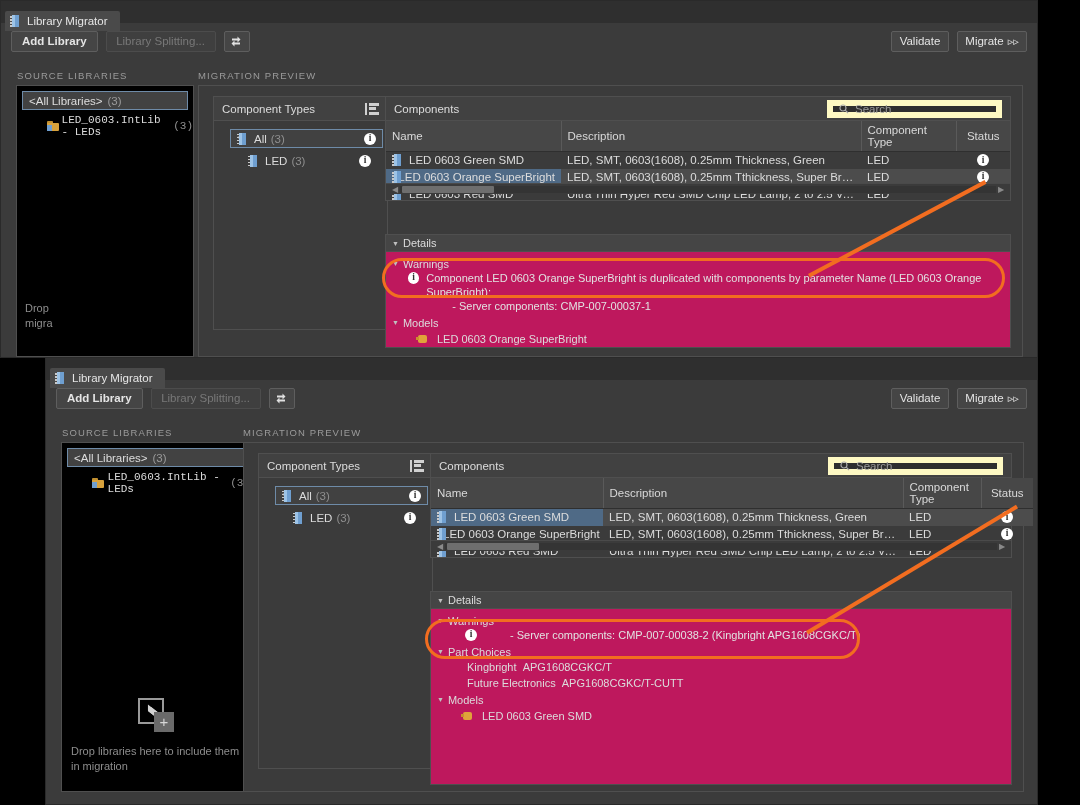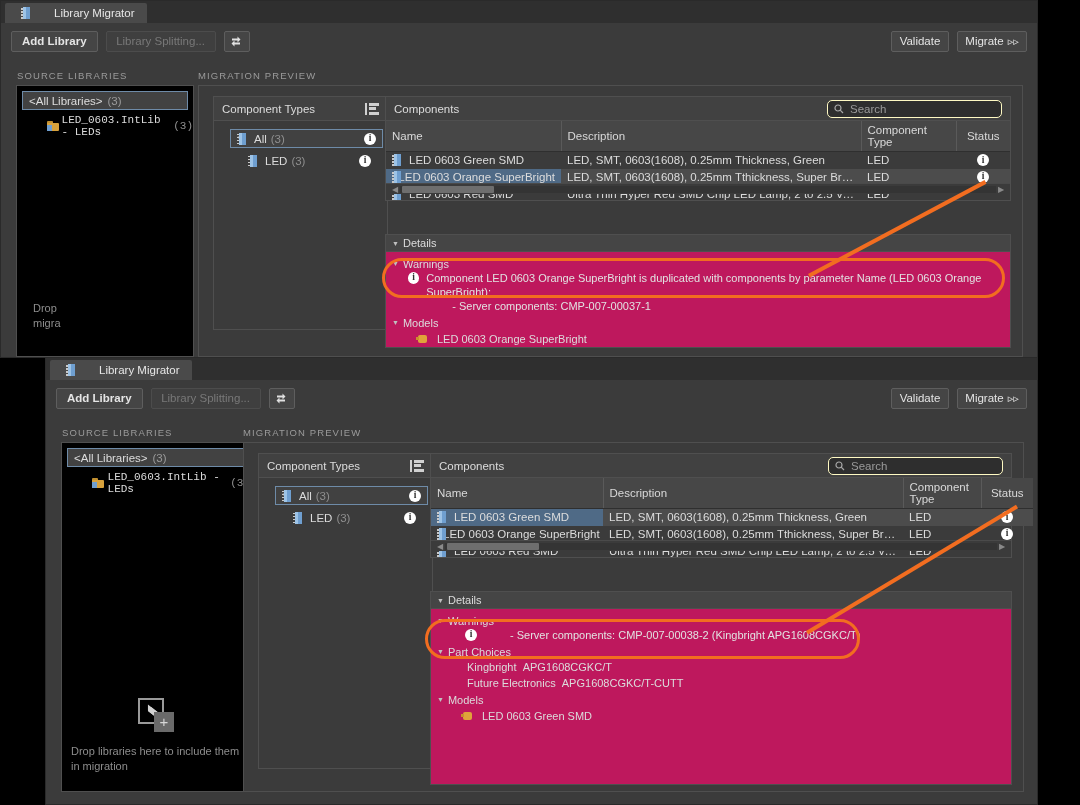--- a/index.html
+++ b/index.html
@@ -18,24 +18,24 @@
     background: #3b3b3b;
     border: 1px solid #2a2a2a;
   }
   .titlebar {
     height: 22px;
     background: #2f2f2f;
     position: relative;
   }
   .tab {
     position: absolute;
-    left: 4px; top: 2px;
+    left: 4px; top: 10px;
     height: 20px;
-    display: flex; align-items: center; gap: 22px;
-    padding: 0 12px 0 16px;
+    display: flex; align-items: center; gap: 6px;
+    padding: 0 12px 0 5px;
     background: #4a4a4a;
     border-radius: 2px 2px 0 0;
     color: #e6e6e6;
     font-size: 11.5px;
   }
   .chip-ic { position: relative; width: 11px; height: 12px; display:inline-block; }
   .chip-ic i {
     position: absolute; display: block; background: #7fa9d6;
   }
   .chip-ic .body { left: 2px; top: 0; width: 7px; height: 12px; background: #9dc3e6; }
@@ -199,22 +199,22 @@
   .hier-ic .v { left:0; top:0; width:2px; height:12px; }
   .hier-ic .b1 { left:4px; top:0px; width:10px; height:3px; }
   .hier-ic .b2 { left:4px; top:4.5px; width:7px; height:3px; }
   .hier-ic .b3 { left:4px; top:9px; width:10px; height:3px; }
 
   
   .search {
     display: flex; align-items: center; gap: 6px;
     height: 18px; padding: 0 6px;
     background: #2e2e2e;
-    border: 1px solid #fef9c3;
-    border-radius: 5px;
+    border: 6px solid #fef9c3;
+    border-radius: 0;
     color: #9a9a9a;
     font-size: 11.5px;
   }
   .search svg { flex: 0 0 auto; }
 
   
   .tbl { width: 100%; border-collapse: collapse; table-layout: fixed; }
   .tbl th {
     background: #474747;
     color: #d9d9d9;
@@ -358,21 +358,21 @@
       </div>
       <div class="libitem">
         <span class="folder-ic">
             <i class="f2"></i>
             <i class="f1"></i>
             <i class="f3"></i>
           </span>
         <span>LED_0603.IntLib - LEDs</span>
         <span class="cnt">(3)</span>
       </div>
-      <div class="dropzone" style="left:0; top:195px; width:178px; height:70px; align-items:flex-start; padding-left:8px;margin-left:8px;">
+      <div class="dropzone" style="left:0; top:195px; width:178px; height:70px; align-items:flex-start; padding-left:8px;">
         <div class="dtext" style="width:60px;">
           <span>Drop</span><br>
           <span>migra</span>
         </div>
       </div>
     </div>
 
     <div class="mp-box" style="left:197px; top:84px; width:825px; height:272px;">
 
       <div class="subpanel" style="left:14px; top:10px; width:175px; height:234px;">

